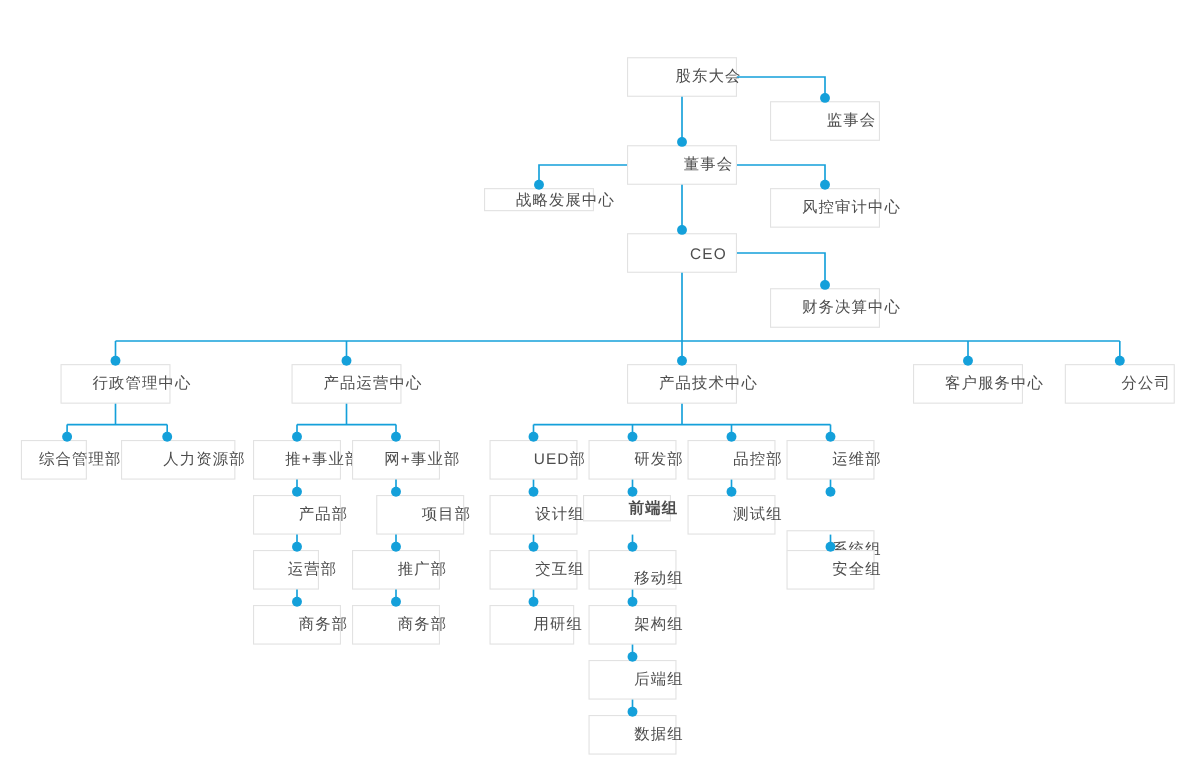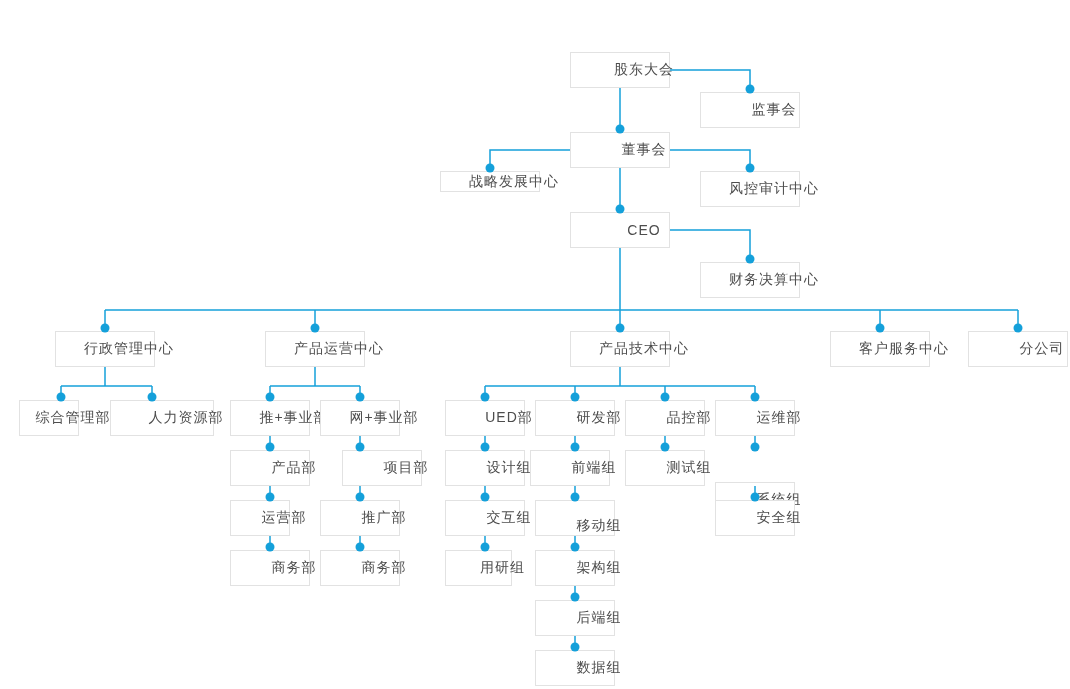--- a/index.html
+++ b/index.html
@@ -132,24 +132,24 @@
     </div>
     <div class="node" style="left: 320px; top: 550px; width: 80px; height: 36px;">
       <span class="node-label">商务部</span>
     </div>
     <div class="node" style="left: 445px; top: 450px; width: 80px; height: 36px;">
       <span class="node-label">设计组</span>
     </div>
     <div class="node" style="left: 445px; top: 500px; width: 80px; height: 36px;">
       <span class="node-label">交互组</span>
     </div>
-    <div class="node" style="left: 445px; top: 550px; width: 67px; height: 36px; text-align: right;">
+    <div class="node" style="left: 445px; top: 550px; width: 77px; height: 36px; text-align: right;">
       <span class="node-label">用研组</span>
     </div>
-    <div class="node" style="left: 530px; top: 450px; width: 80px; height: 36px;">
+    <div class="node" style="left: 530px; top: 450px; width: 80px; height: 24px; font-weight: bold;">
       <span class="node-label">前端组</span>
     </div>
     <div class="node" style="left: 535px; top: 500px; width: 80px; height: 36px; align-items: flex-end;">
       <span class="node-label">移动组</span>
     </div>
     <div class="node" style="left: 535px; top: 550px; width: 80px; height: 36px;">
       <span class="node-label">架构组</span>
     </div>
     <div class="node" style="left: 535px; top: 600px; width: 80px; height: 36px;">
       <span class="node-label">后端组</span>

